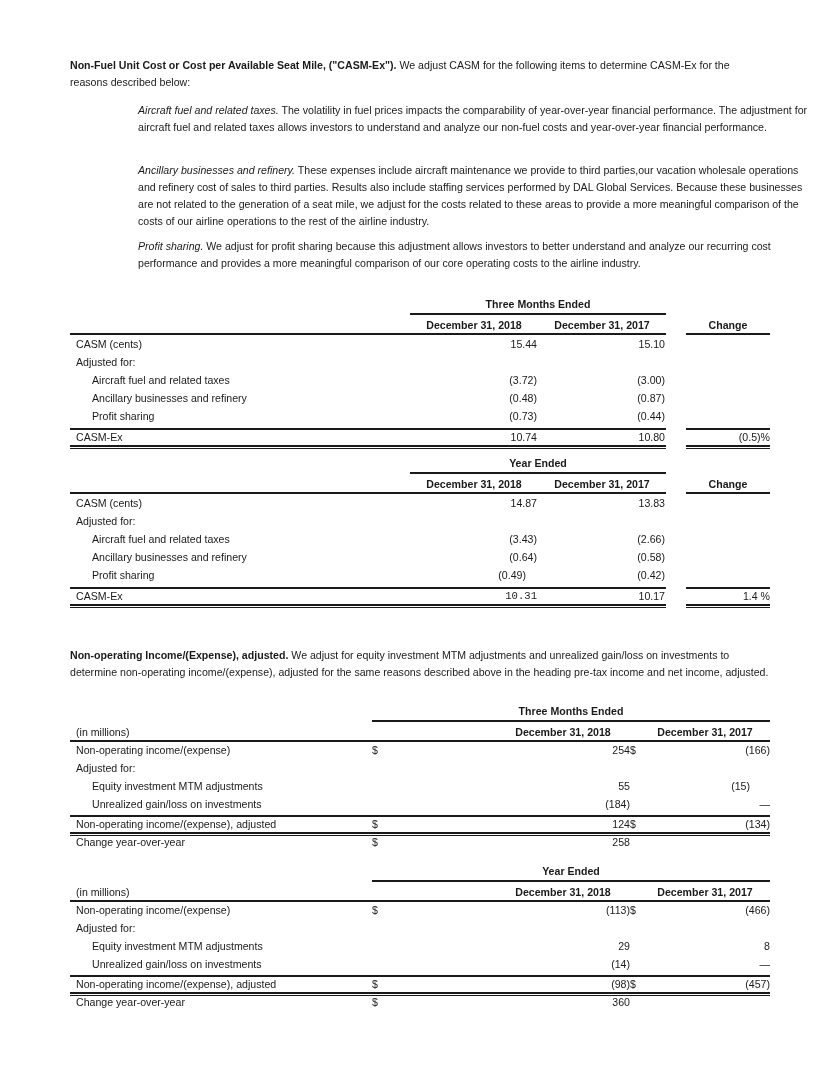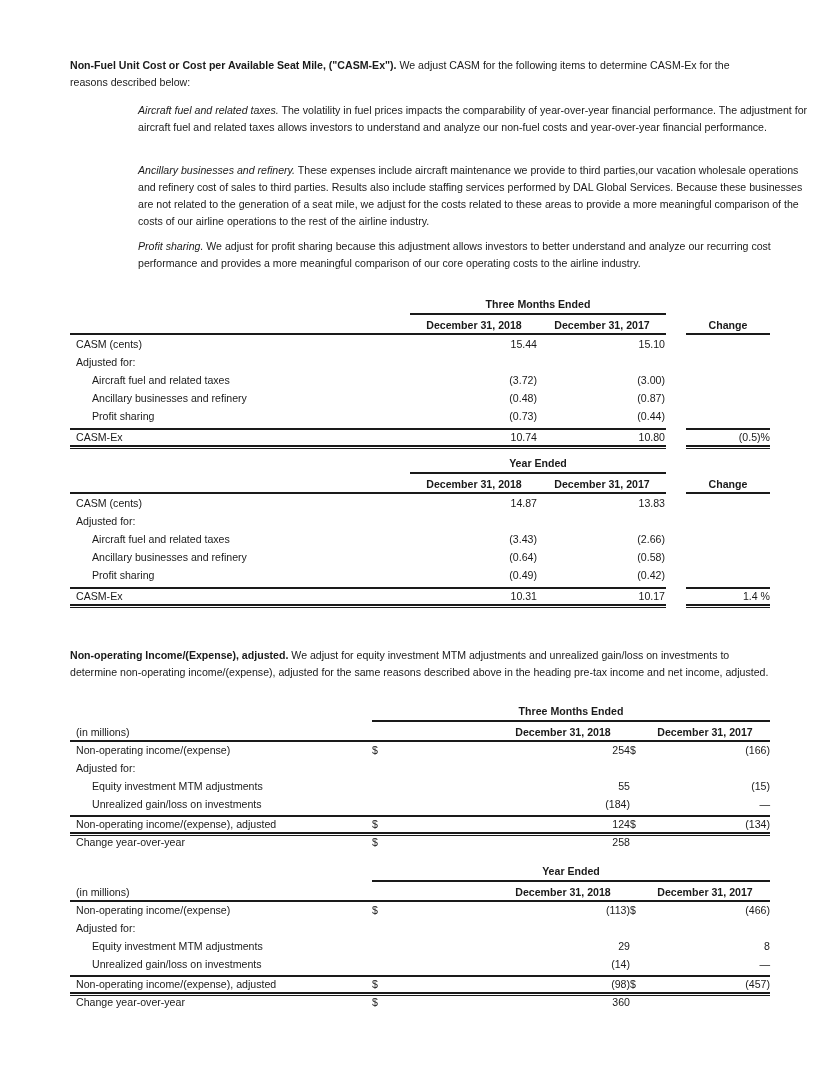--- a/index.html
+++ b/index.html
@@ -111,27 +111,27 @@
       <div class="cell r" style="left:686px;top:532px;width:84px;"></div>
     </div>
     <div style="position:absolute;left:0;top:0;">
       <div class="cell" style="left:92px;top:550px;">Ancillary businesses and refinery</div>
       <div class="cell r" style="left:410px;top:550px;width:127px;">(0.64)</div>
       <div class="cell r" style="left:538px;top:550px;width:127px;">(0.58)</div>
       <div class="cell r" style="left:686px;top:550px;width:84px;"></div>
     </div>
     <div style="position:absolute;left:0;top:0;">
       <div class="cell" style="left:92px;top:568px;">Profit sharing</div>
-      <div class="cell r" style="left:410px;top:568px;width:127px;">(0.49)</div>
+      <div class="cell r" style="left:399px;top:568px;width:127px;">(0.49)</div>
       <div class="cell r" style="left:538px;top:568px;width:127px;">(0.42)</div>
       <div class="cell r" style="left:686px;top:568px;width:84px;"></div>
     </div>
     <div style="position:absolute;left:0;top:0;">
       <div class="cell" style="left:76px;top:589px;">CASM-Ex</div>
-      <div class="cell r" style="left:410px;top:589px;width:127px;">10.31</div>
+      <div class="cell r" style="left:410px;top:589px;width:127px;font-family:Liberation Mono, monospace;">10.31</div>
       <div class="cell r" style="left:538px;top:589px;width:127px;">10.17</div>
       <div class="cell r" style="left:686px;top:589px;width:84px;">1.4 %</div>
     </div>
     <div class="line thick" style="left:70px;top:587px;width:596px;"></div>
     <div class="line thick" style="left:686px;top:587px;width:84px;"></div>
     <div class="line thick" style="left:70px;top:604px;width:596px;"></div>
     <div class="line thin" style="left:70px;top:607px;width:596px;"></div>
     <div class="line thick" style="left:686px;top:604px;width:84px;"></div>
     <div class="line thin" style="left:686px;top:607px;width:84px;"></div>
   </div>
@@ -157,21 +157,21 @@
       <div class="cell" style="left:372px;top:761px;"></div>
       <div class="cell r" style="left:480px;top:761px;width:150px;"></div>
       <div class="cell" style="left:630px;top:761px;"></div>
       <div class="cell r" style="left:640px;top:761px;width:130px;"></div>
     </div>
     <div style="position:absolute;left:0;top:0;">
       <div class="cell" style="left:92px;top:779px;">Equity investment MTM adjustments</div>
       <div class="cell" style="left:372px;top:779px;"></div>
       <div class="cell r" style="left:480px;top:779px;width:150px;">55</div>
       <div class="cell" style="left:630px;top:779px;"></div>
-      <div class="cell r" style="left:640px;top:779px;width:130px;">(15)</div>
+      <div class="cell r" style="left:620px;top:779px;width:130px;">(15)</div>
     </div>
     <div style="position:absolute;left:0;top:0;">
       <div class="cell" style="left:92px;top:797px;">Unrealized gain/loss on investments</div>
       <div class="cell" style="left:372px;top:797px;"></div>
       <div class="cell r" style="left:480px;top:797px;width:150px;">(184)</div>
       <div class="cell" style="left:630px;top:797px;"></div>
       <div class="cell r" style="left:640px;top:797px;width:130px;">—</div>
     </div>
     <div style="position:absolute;left:0;top:0;">
       <div class="cell" style="left:76px;top:817px;">Non-operating income/(expense), adjusted</div>

